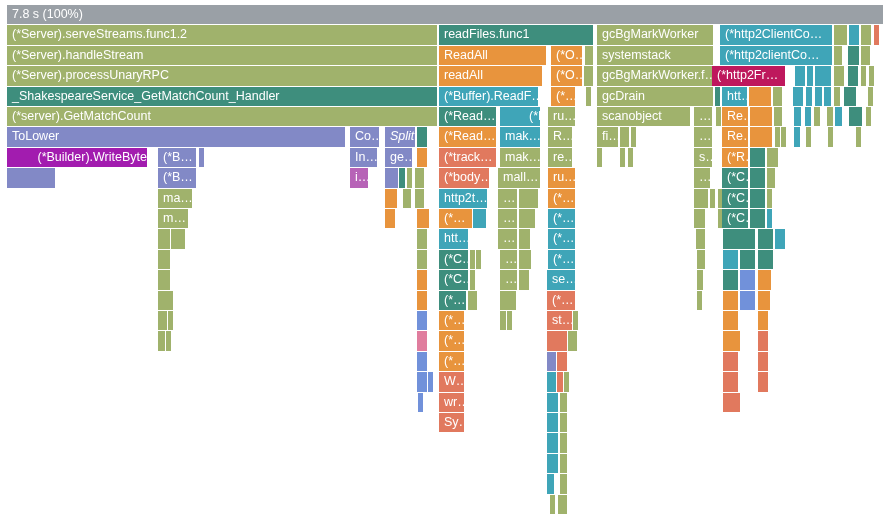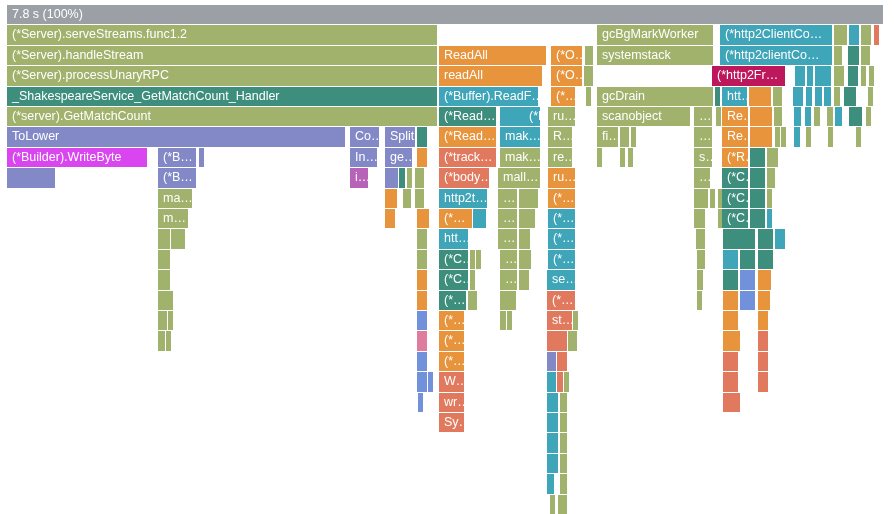--- a/index.html
+++ b/index.html
@@ -21,20 +21,21 @@
     cursor:pointer;
   }
   .cell span{pointer-events:none;}
 </style>
 </head>
 <body>
 
 <div id="stage" style="width: 894px; height: 514px;">
     <div class="cell" style="left: 7px; top: 5px; width: 876px; height: 19.4px; line-height: 19.4px; background: rgb(154, 160, 166);"><span>7.8 s (100%)</span></div>
     <div class="cell" style="left: 7px; top: 25.4px; width: 430px; height: 19.4px; line-height: 19.4px; background: rgb(160, 178, 108);"><span>(*Server).serveStreams.func1.2</span></div>
+    <div class="cell" style="left: 439px; top: 25.4px; width: 154px; height: 19.4px; line-height: 19.4px; background: rgb(62, 142, 125);"><span>readFiles.func1</span></div>
     <div class="cell" style="left: 597px; top: 25.4px; width: 116px; height: 19.4px; line-height: 19.4px; background: rgb(160, 178, 108);"><span>gcBgMarkWorker</span></div>
     <div class="cell" style="left: 720px; top: 25.4px; width: 112px; height: 19.4px; line-height: 19.4px; background: rgb(63, 165, 184);"><span>(*http2ClientCo…</span></div>
     <div class="cell" style="left: 834px; top: 25.4px; width: 13px; height: 19.4px; line-height: 19.4px; background: rgb(160, 178, 108);"></div>
     <div class="cell" style="left: 849px; top: 25.4px; width: 10px; height: 19.4px; line-height: 19.4px; background: rgb(63, 165, 184);"></div>
     <div class="cell" style="left: 861px; top: 25.4px; width: 10px; height: 19.4px; line-height: 19.4px; background: rgb(160, 178, 108);"></div>
     <div class="cell" style="left: 874px; top: 25.4px; width: 4px; height: 19.4px; line-height: 19.4px; background: rgb(225, 121, 94);"></div>
     <div class="cell" style="left: 7px; top: 45.8px; width: 430px; height: 19.4px; line-height: 19.4px; background: rgb(160, 178, 108);"><span>(*Server).handleStream</span></div>
     <div class="cell" style="left: 439px; top: 45.8px; width: 107px; height: 19.4px; line-height: 19.4px; background: rgb(232, 148, 61);"><span>ReadAll</span></div>
     <div class="cell" style="left: 551px; top: 45.8px; width: 31px; height: 19.4px; line-height: 19.4px; background: rgb(232, 148, 61);"><span>(*O…</span></div>
     <div class="cell" style="left: 585px; top: 45.8px; width: 8px; height: 19.4px; line-height: 19.4px; background: rgb(160, 178, 108);"></div>
@@ -42,20 +43,21 @@
     <div class="cell" style="left: 720px; top: 45.8px; width: 112px; height: 19.4px; line-height: 19.4px; background: rgb(63, 165, 184);"><span>(*http2clientCo…</span></div>
     <div class="cell" style="left: 834px; top: 45.8px; width: 2px; height: 19.4px; line-height: 19.4px; background: rgb(160, 178, 108);"></div>
     <div class="cell" style="left: 837px; top: 45.8px; width: 2px; height: 19.4px; line-height: 19.4px; background: rgb(160, 178, 108);"></div>
     <div class="cell" style="left: 848px; top: 45.8px; width: 11px; height: 19.4px; line-height: 19.4px; background: rgb(62, 142, 125);"></div>
     <div class="cell" style="left: 861px; top: 45.8px; width: 9px; height: 19.4px; line-height: 19.4px; background: rgb(160, 178, 108);"></div>
     <div class="cell" style="left: 7px; top: 66.2px; width: 430px; height: 19.4px; line-height: 19.4px; background: rgb(160, 178, 108);"><span>(*Server).processUnaryRPC</span></div>
     <div class="cell" style="left: 439px; top: 66.2px; width: 103px; height: 19.4px; line-height: 19.4px; background: rgb(232, 148, 61);"><span>readAll</span></div>
     <div class="cell" style="left: 551px; top: 66.2px; width: 31px; height: 19.4px; line-height: 19.4px; background: rgb(232, 148, 61);"><span>(*O…</span></div>
     <div class="cell" style="left: 584px; top: 66.2px; width: 3px; height: 19.4px; line-height: 19.4px; background: rgb(160, 178, 108);"></div>
     <div class="cell" style="left: 588px; top: 66.2px; width: 3px; height: 19.4px; line-height: 19.4px; background: rgb(160, 178, 108);"></div>
+    <div class="cell" style="left: 597px; top: 66.2px; width: 116px; height: 19.4px; line-height: 19.4px; background: rgb(160, 178, 108);"><span>gcBgMarkWorker.f…</span></div>
     <div class="cell" style="left: 712px; top: 66.2px; width: 73px; height: 19.4px; line-height: 19.4px; background: #be185d;"><span>(*http2Fr…</span></div>
     <div class="cell" style="left: 795px; top: 66.2px; width: 10px; height: 19.4px; line-height: 19.4px; background: rgb(63, 165, 184);"></div>
     <div class="cell" style="left: 807px; top: 66.2px; width: 6px; height: 19.4px; line-height: 19.4px; background: rgb(63, 165, 184);"></div>
     <div class="cell" style="left: 815px; top: 66.2px; width: 16px; height: 19.4px; line-height: 19.4px; background: rgb(63, 165, 184);"></div>
     <div class="cell" style="left: 834px; top: 66.2px; width: 10px; height: 19.4px; line-height: 19.4px; background: rgb(160, 178, 108);"></div>
     <div class="cell" style="left: 848px; top: 66.2px; width: 10px; height: 19.4px; line-height: 19.4px; background: rgb(62, 142, 125);"></div>
     <div class="cell" style="left: 861px; top: 66.2px; width: 5px; height: 19.4px; line-height: 19.4px; background: rgb(160, 178, 108);"></div>
     <div class="cell" style="left: 869px; top: 66.2px; width: 2px; height: 19.4px; line-height: 19.4px; background: rgb(160, 178, 108);"></div>
     <div class="cell" style="left: 439px; top: 86.6px; width: 99px; height: 19.4px; line-height: 19.4px; background: rgb(63, 165, 184);"><span>(*Buffer).ReadF…</span></div>
     <div class="cell" style="left: 7px; top: 86.6px; width: 430px; height: 19.4px; line-height: 19.4px; background: rgb(62, 142, 125);"><span>_ShakespeareService_GetMatchCount_Handler</span></div>
@@ -87,38 +89,38 @@
     <div class="cell" style="left: 805px; top: 107px; width: 6px; height: 19.4px; line-height: 19.4px; background: rgb(63, 165, 184);"></div>
     <div class="cell" style="left: 814px; top: 107px; width: 6px; height: 19.4px; line-height: 19.4px; background: rgb(160, 178, 108);"></div>
     <div class="cell" style="left: 827px; top: 107px; width: 6px; height: 19.4px; line-height: 19.4px; background: rgb(160, 178, 108);"></div>
     <div class="cell" style="left: 835px; top: 107px; width: 7px; height: 19.4px; line-height: 19.4px; background: rgb(63, 165, 184);"></div>
     <div class="cell" style="left: 849px; top: 107px; width: 2px; height: 19.4px; line-height: 19.4px; background: rgb(62, 142, 125);"></div>
     <div class="cell" style="left: 853px; top: 107px; width: 2px; height: 19.4px; line-height: 19.4px; background: rgb(62, 142, 125);"></div>
     <div class="cell" style="left: 857px; top: 107px; width: 2px; height: 19.4px; line-height: 19.4px; background: rgb(62, 142, 125);"></div>
     <div class="cell" style="left: 866px; top: 107px; width: 4px; height: 19.4px; line-height: 19.4px; background: rgb(160, 178, 108);"></div>
     <div class="cell" style="left: 7px; top: 127.4px; width: 338px; height: 19.4px; line-height: 19.4px; background: rgb(130, 137, 198);"><span>ToLower</span></div>
     <div class="cell" style="left: 350px; top: 127.4px; width: 29px; height: 19.4px; line-height: 19.4px; background: rgb(130, 137, 198);"><span>Co…</span></div>
-    <div class="cell" style="left: 385px; top: 127.4px; width: 30px; height: 19.4px; line-height: 19.4px; background: rgb(130, 137, 198);"><span>Split</span></div>
+    <div class="cell" style="left: 385px; top: 127.4px; width: 30px; height: 19.4px; line-height: 19.4px; background: rgb(130, 137, 198); font-style: italic;"><span>Split</span></div>
     <div class="cell" style="left: 417px; top: 127.4px; width: 10px; height: 19.4px; line-height: 19.4px; background: rgb(62, 142, 125);"></div>
     <div class="cell" style="left: 439px; top: 127.4px; width: 57px; height: 19.4px; line-height: 19.4px; background: rgb(232, 148, 61);"><span>(*Read…</span></div>
     <div class="cell" style="left: 500px; top: 127.4px; width: 40px; height: 19.4px; line-height: 19.4px; background: rgb(63, 165, 184);"><span>mak…</span></div>
     <div class="cell" style="left: 548px; top: 127.4px; width: 24px; height: 19.4px; line-height: 19.4px; background: rgb(160, 178, 108);"><span>R…</span></div>
     <div class="cell" style="left: 597px; top: 127.4px; width: 21px; height: 19.4px; line-height: 19.4px; background: rgb(160, 178, 108);"><span>fi…</span></div>
     <div class="cell" style="left: 620px; top: 127.4px; width: 9px; height: 19.4px; line-height: 19.4px; background: rgb(160, 178, 108);"></div>
     <div class="cell" style="left: 631px; top: 127.4px; width: 2px; height: 19.4px; line-height: 19.4px; background: rgb(160, 178, 108);"></div>
     <div class="cell" style="left: 694px; top: 127.4px; width: 18px; height: 19.4px; line-height: 19.4px; background: rgb(160, 178, 108);"><span>…</span></div>
     <div class="cell" style="left: 722px; top: 127.4px; width: 26px; height: 19.4px; line-height: 19.4px; background: rgb(232, 148, 61);"><span>Re…</span></div>
     <div class="cell" style="left: 750px; top: 127.4px; width: 22px; height: 19.4px; line-height: 19.4px; background: rgb(232, 148, 61);"></div>
     <div class="cell" style="left: 775px; top: 127.4px; width: 4px; height: 19.4px; line-height: 19.4px; background: rgb(160, 178, 108);"></div>
     <div class="cell" style="left: 781px; top: 127.4px; width: 2px; height: 19.4px; line-height: 19.4px; background: rgb(160, 178, 108);"></div>
     <div class="cell" style="left: 794px; top: 127.4px; width: 6px; height: 19.4px; line-height: 19.4px; background: rgb(63, 165, 184);"></div>
     <div class="cell" style="left: 806px; top: 127.4px; width: 4px; height: 19.4px; line-height: 19.4px; background: rgb(160, 178, 108);"></div>
     <div class="cell" style="left: 828px; top: 127.4px; width: 3px; height: 19.4px; line-height: 19.4px; background: rgb(160, 178, 108);"></div>
     <div class="cell" style="left: 856px; top: 127.4px; width: 2px; height: 19.4px; line-height: 19.4px; background: rgb(160, 178, 108);"></div>
-    <div class="cell" style="left: 7px; top: 147.8px; width: 140px; height: 19.4px; line-height: 19.4px; background: #d946ef;"><span>(*Builder).WriteByte</span></div>
+    <div class="cell" style="left: 7px; top: 147.8px; width: 140px; height: 19.4px; line-height: 19.4px; background: #a21caf; text-align: right;"><span>(*Builder).WriteByte</span></div>
     <div class="cell" style="left: 158px; top: 147.8px; width: 38px; height: 19.4px; line-height: 19.4px; background: rgb(130, 137, 198);"><span>(*B…</span></div>
     <div class="cell" style="left: 199px; top: 147.8px; width: 5px; height: 19.4px; line-height: 19.4px; background: rgb(130, 137, 198);"></div>
     <div class="cell" style="left: 350px; top: 147.8px; width: 27px; height: 19.4px; line-height: 19.4px; background: rgb(130, 137, 198);"><span>In…</span></div>
     <div class="cell" style="left: 385px; top: 147.8px; width: 27px; height: 19.4px; line-height: 19.4px; background: rgb(130, 137, 198);"><span>ge…</span></div>
     <div class="cell" style="left: 417px; top: 147.8px; width: 10px; height: 19.4px; line-height: 19.4px; background: rgb(232, 148, 61);"></div>
     <div class="cell" style="left: 439px; top: 147.8px; width: 57px; height: 19.4px; line-height: 19.4px; background: rgb(225, 121, 94);"><span>(*track…</span></div>
     <div class="cell" style="left: 500px; top: 147.8px; width: 40px; height: 19.4px; line-height: 19.4px; background: rgb(160, 178, 108);"><span>mak…</span></div>
     <div class="cell" style="left: 548px; top: 147.8px; width: 24px; height: 19.4px; line-height: 19.4px; background: rgb(160, 178, 108);"><span>re…</span></div>
     <div class="cell" style="left: 597px; top: 147.8px; width: 3px; height: 19.4px; line-height: 19.4px; background: rgb(160, 178, 108);"></div>
     <div class="cell" style="left: 620px; top: 147.8px; width: 4px; height: 19.4px; line-height: 19.4px; background: rgb(160, 178, 108);"></div>

